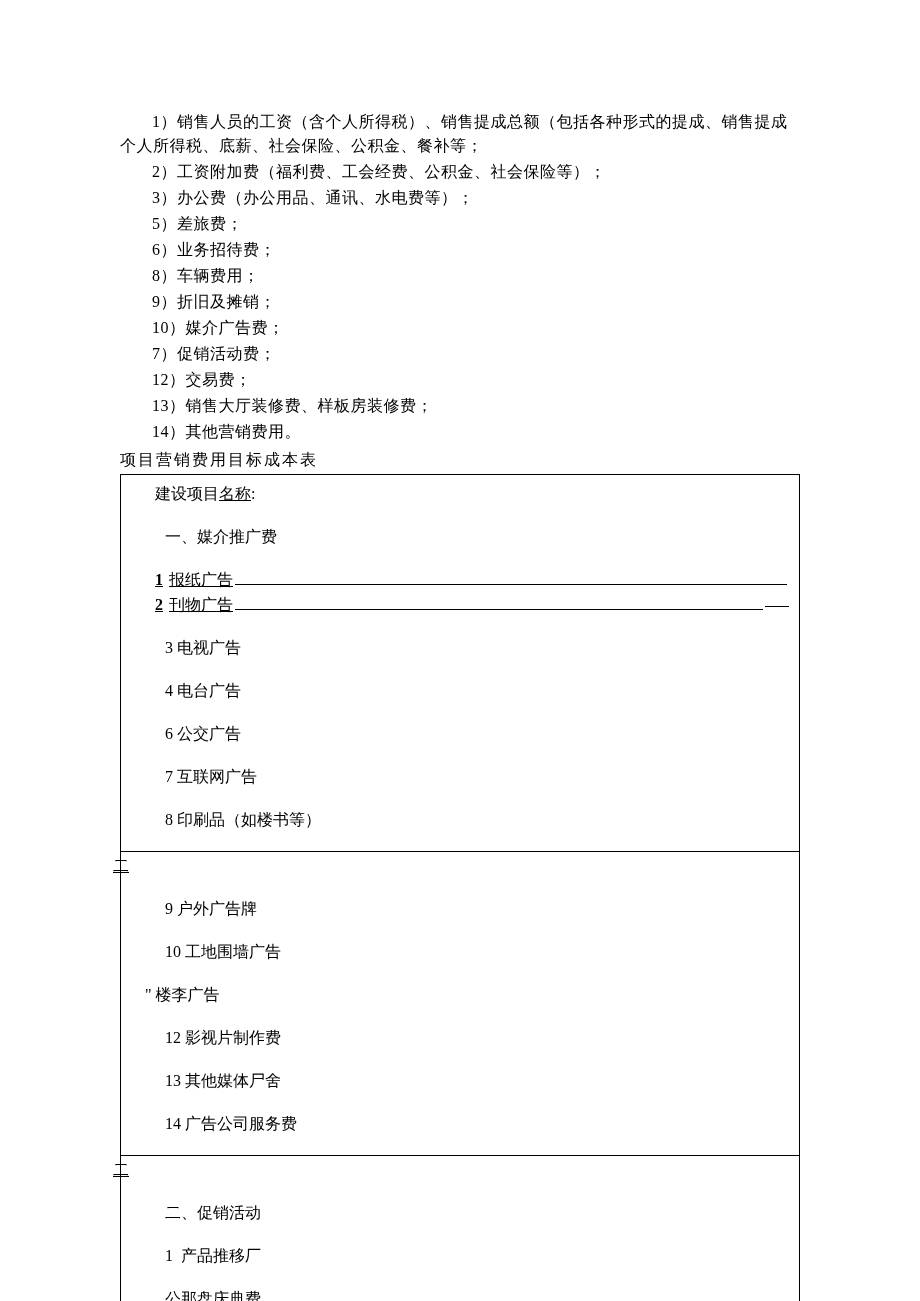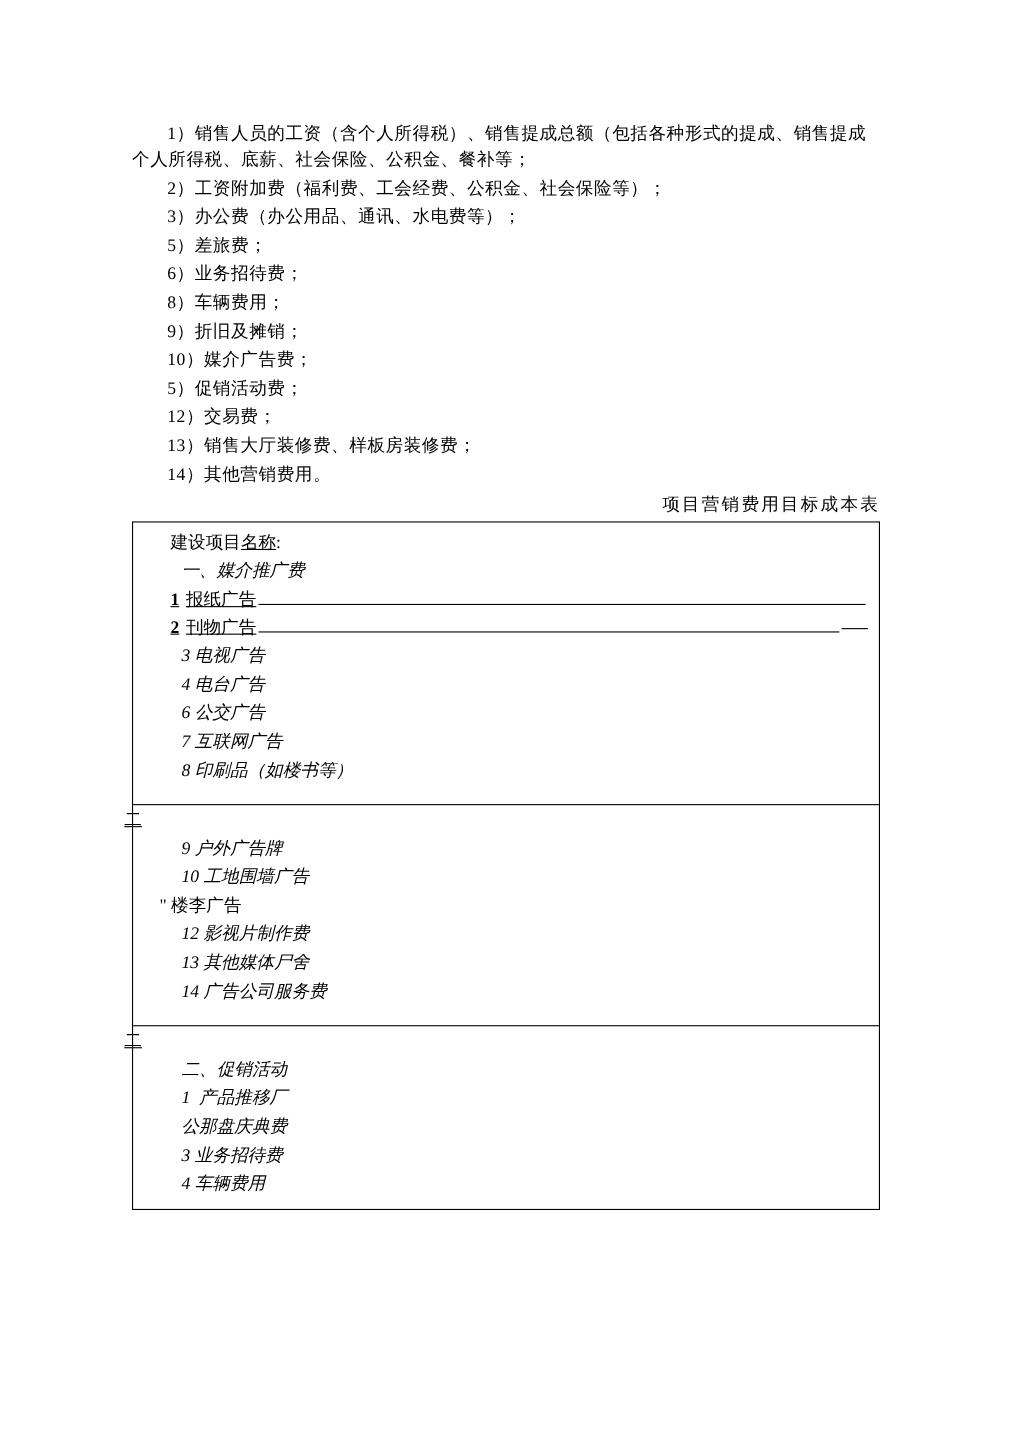--- a/index.html
+++ b/index.html
@@ -18,21 +18,21 @@
     }
     .list-area {
       margin-bottom: 4px;
     }
     .list-item {
       text-indent: 2em;
       margin-bottom: 2px;
       letter-spacing: 0.5px;
     }
     .table-title {
-      text-align: right;
+      text-align: left;
       letter-spacing: 2px;
       margin: 2px 0 0 0;
     }
     .table-box {
       border: 1px solid #000;
       padding: 6px 0 8px 0;
       margin-top: 2px;
     }
     .row {
       display: flex;
@@ -61,22 +61,21 @@
       width: 24px;
       height: 0.7em;
       position: relative;
       top: -3px;
     }
     .row .und-label {
       text-decoration: underline;
     }
     .plain-row {
       padding-left: 34px;
-      margin: 2px 10px;
-      font-style: italic;
+      margin: 19px 10px;
     }
     .section-sep {
       border-bottom: 1px solid #000;
       margin: 18px 0 2px 0;
       width: 100%;
     }
     .two-marker {
       padding-left: 0;
       margin-left: -8px;
       text-decoration: underline;
@@ -92,21 +91,21 @@
 
 <div class="list-area">
   <div class="list-item">1）销售人员的工资（含个人所得税）、销售提成总额（包括各种形式的提成、销售提成个人所得税、底薪、社会保险、公积金、餐补等；</div>
   <div class="list-item">2）工资附加费（福利费、工会经费、公积金、社会保险等）；</div>
   <div class="list-item">3）办公费（办公用品、通讯、水电费等）；</div>
   <div class="list-item">5）差旅费；</div>
   <div class="list-item">6）业务招待费；</div>
   <div class="list-item">8）车辆费用；</div>
   <div class="list-item">9）折旧及摊销；</div>
   <div class="list-item">10）媒介广告费；</div>
-  <div class="list-item">5）促销活动费；</div>
+  <div class="list-item">7）促销活动费；</div>
   <div class="list-item">12）交易费；</div>
   <div class="list-item">13）销售大厅装修费、样板房装修费；</div>
   <div class="list-item">14）其他营销费用。</div>
 </div>
 
 <div class="table-title">项目营销费用目标成本表</div>
 
 <div class="table-box">
 
   <div class="row">

